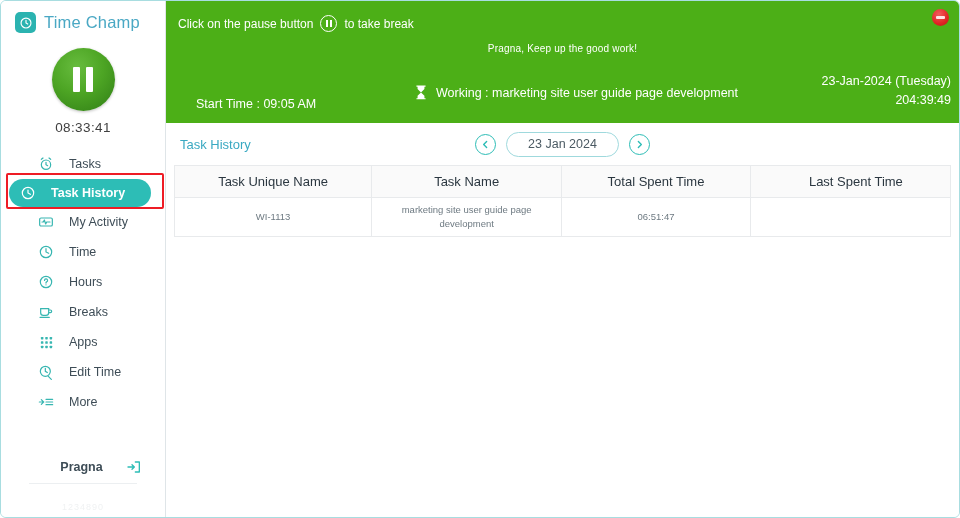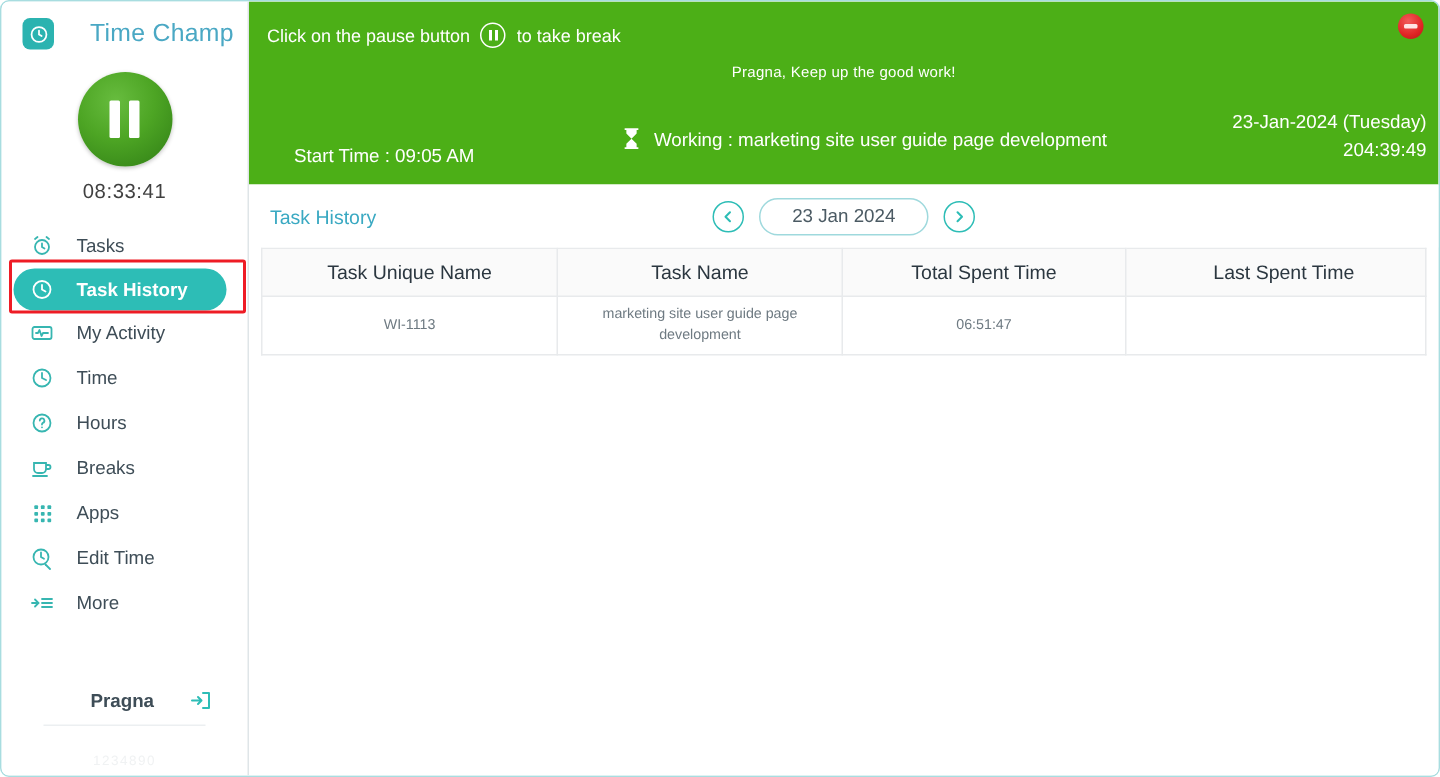--- a/index.html
+++ b/index.html
@@ -23,21 +23,21 @@
   
   .sidebar {
     position: relative;
     width: 165px; height: 100%;
     background: #ffffff;
     border-right: 1px solid #dfe5e8;
     flex: 0 0 165px;
   }
 
   .brand {
-    display: flex; align-items: center; gap: 24px;
+    display: flex; align-items: center; gap: 8px;
     padding: 11px 0 0 14px;
   }
   .brand-logo {
     width: 21px; height: 21px;
     border-radius: 5px;
     background: #2bb3b0;
     display: flex; align-items: center; justify-content: center;
     flex: 0 0 21px;
   }
   .brand-name {
@@ -63,21 +63,21 @@
     margin-top: 9px;
     font-size: 13.5px;
     color: #404040;
     letter-spacing: .4px;
   }
 
   .nav { margin-top: 14px; }
   .nav-item {
     display: flex; align-items: center;
     height: 30px;
-    padding-left: 18px;
+    padding-left: 36px;
     gap: 14px;
     cursor: pointer;
   }
   .nav-item .nav-ico {
     width: 18px; height: 18px;
     display: flex; align-items: center; justify-content: center;
     color: #37b6b1;
     flex: 0 0 18px;
   }
   .nav-item .nav-label {

